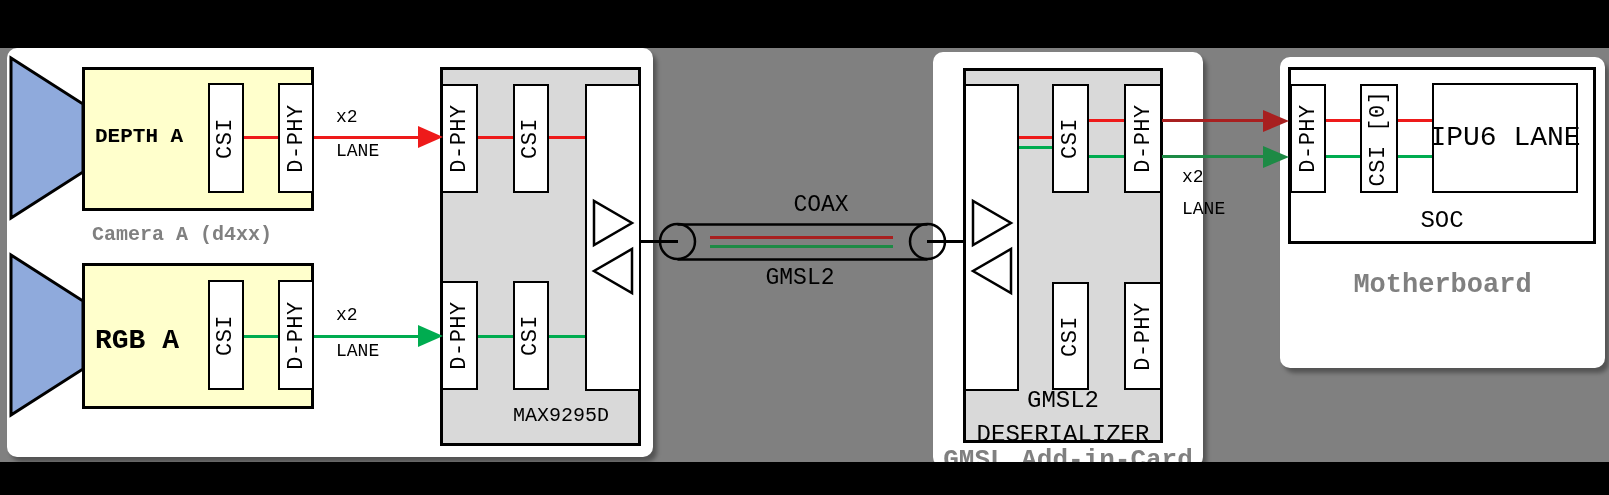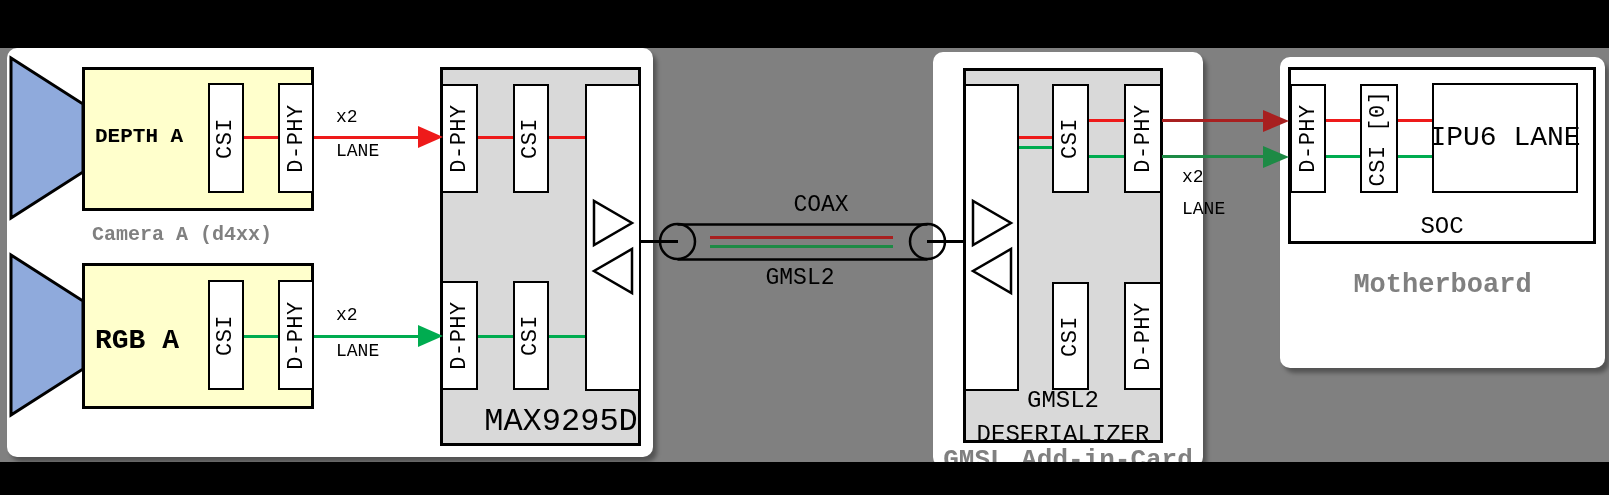--- a/index.html
+++ b/index.html
@@ -95,21 +95,21 @@
   </div>
   <div class="abs wbox" style="left:585px;top:84px;width:56px;height:307px;z-index:3;"></div>
   <svg class="abs" style="left:585px;top:84px;z-index:4;" width="56" height="307" viewBox="0 0 56 307">
     <polygon points="9,117 9,161 47,139" style="fill:#fff;stroke:#000;stroke-width:2.5;"></polygon>
     <polygon points="47,165 47,209 9,187" style="fill:#fff;stroke:#000;stroke-width:2.5;"></polygon>
   </svg>
   <div class="abs wire r" style="left:478px;top:136px;width:35px;z-index:4;"></div>
   <div class="abs wire r" style="left:549px;top:136px;width:36px;z-index:4;"></div>
   <div class="abs wire g" style="left:478px;top:335px;width:35px;z-index:4;"></div>
   <div class="abs wire g" style="left:549px;top:335px;width:36px;z-index:4;"></div>
-  <div class="abs lbl tc" style="left:440px;top:405px;width:242px;font-size:32px;z-index:3;">MAX9295D</div>
+  <div class="abs lbl tc" style="left:440px;top:405px;width:242px;font-size:20px;z-index:3;">MAX9295D</div>
 
   <div class="abs wire k" style="left:640px;top:240px;width:38px;z-index:2;"></div>
   <div class="abs wire k" style="left:927px;top:240px;width:39px;z-index:2;"></div>
   <svg class="abs" style="left:656px;top:219px;z-index:3;" width="292" height="46" viewBox="0 0 292 46">
     <line x1="21.5" y1="5.5" x2="271.5" y2="5.5" style="stroke:#000;stroke-width:2.5;"></line>
     <line x1="21.5" y1="40.5" x2="271.5" y2="40.5" style="stroke:#000;stroke-width:2.5;"></line>
     <circle cx="21.5" cy="22.5" r="17.5" style="fill:none;stroke:#000;stroke-width:2.5;"></circle>
     <circle cx="271.5" cy="22.5" r="17.5" style="fill:none;stroke:#000;stroke-width:2.5;"></circle>
   </svg>
   <div class="abs wire rd" style="left:710px;top:236px;width:183px;z-index:4;"></div>
@@ -160,18 +160,18 @@
   <div class="abs wbox" style="left:1360px;top:84px;width:38px;height:109px;z-index:3;">
     <span class="vtext">CSI [0]</span>
   </div>
   <div class="abs wbox" style="left:1432px;top:83px;width:146px;height:110px;z-index:3;">
     <span class="lbl" style="font-size:28px;">IPU6 LANE</span>
   </div>
   <div class="abs wire r" style="left:1326px;top:119px;width:34px;z-index:4;"></div>
   <div class="abs wire g" style="left:1326px;top:155px;width:34px;z-index:4;"></div>
   <div class="abs wire r" style="left:1398px;top:119px;width:34px;z-index:4;"></div>
   <div class="abs wire g" style="left:1398px;top:155px;width:34px;z-index:4;"></div>
-  <div class="abs lbl tc" style="left:1288px;top:214px;width:308px;font-size:24px;z-index:3;">SOC</div>
+  <div class="abs lbl tc" style="left:1288px;top:208px;width:308px;font-size:24px;z-index:3;">SOC</div>
   <div class="abs caption tc" style="left:1280px;top:270px;width:325px;font-size:27px;z-index:3;">Motherboard</div>
 
   <div class="abs" style="left:0;top:462px;width:1609px;height:33px;background:var(--background,#000);z-index:9;"></div>
 
 </div>
 
 </body></html>

